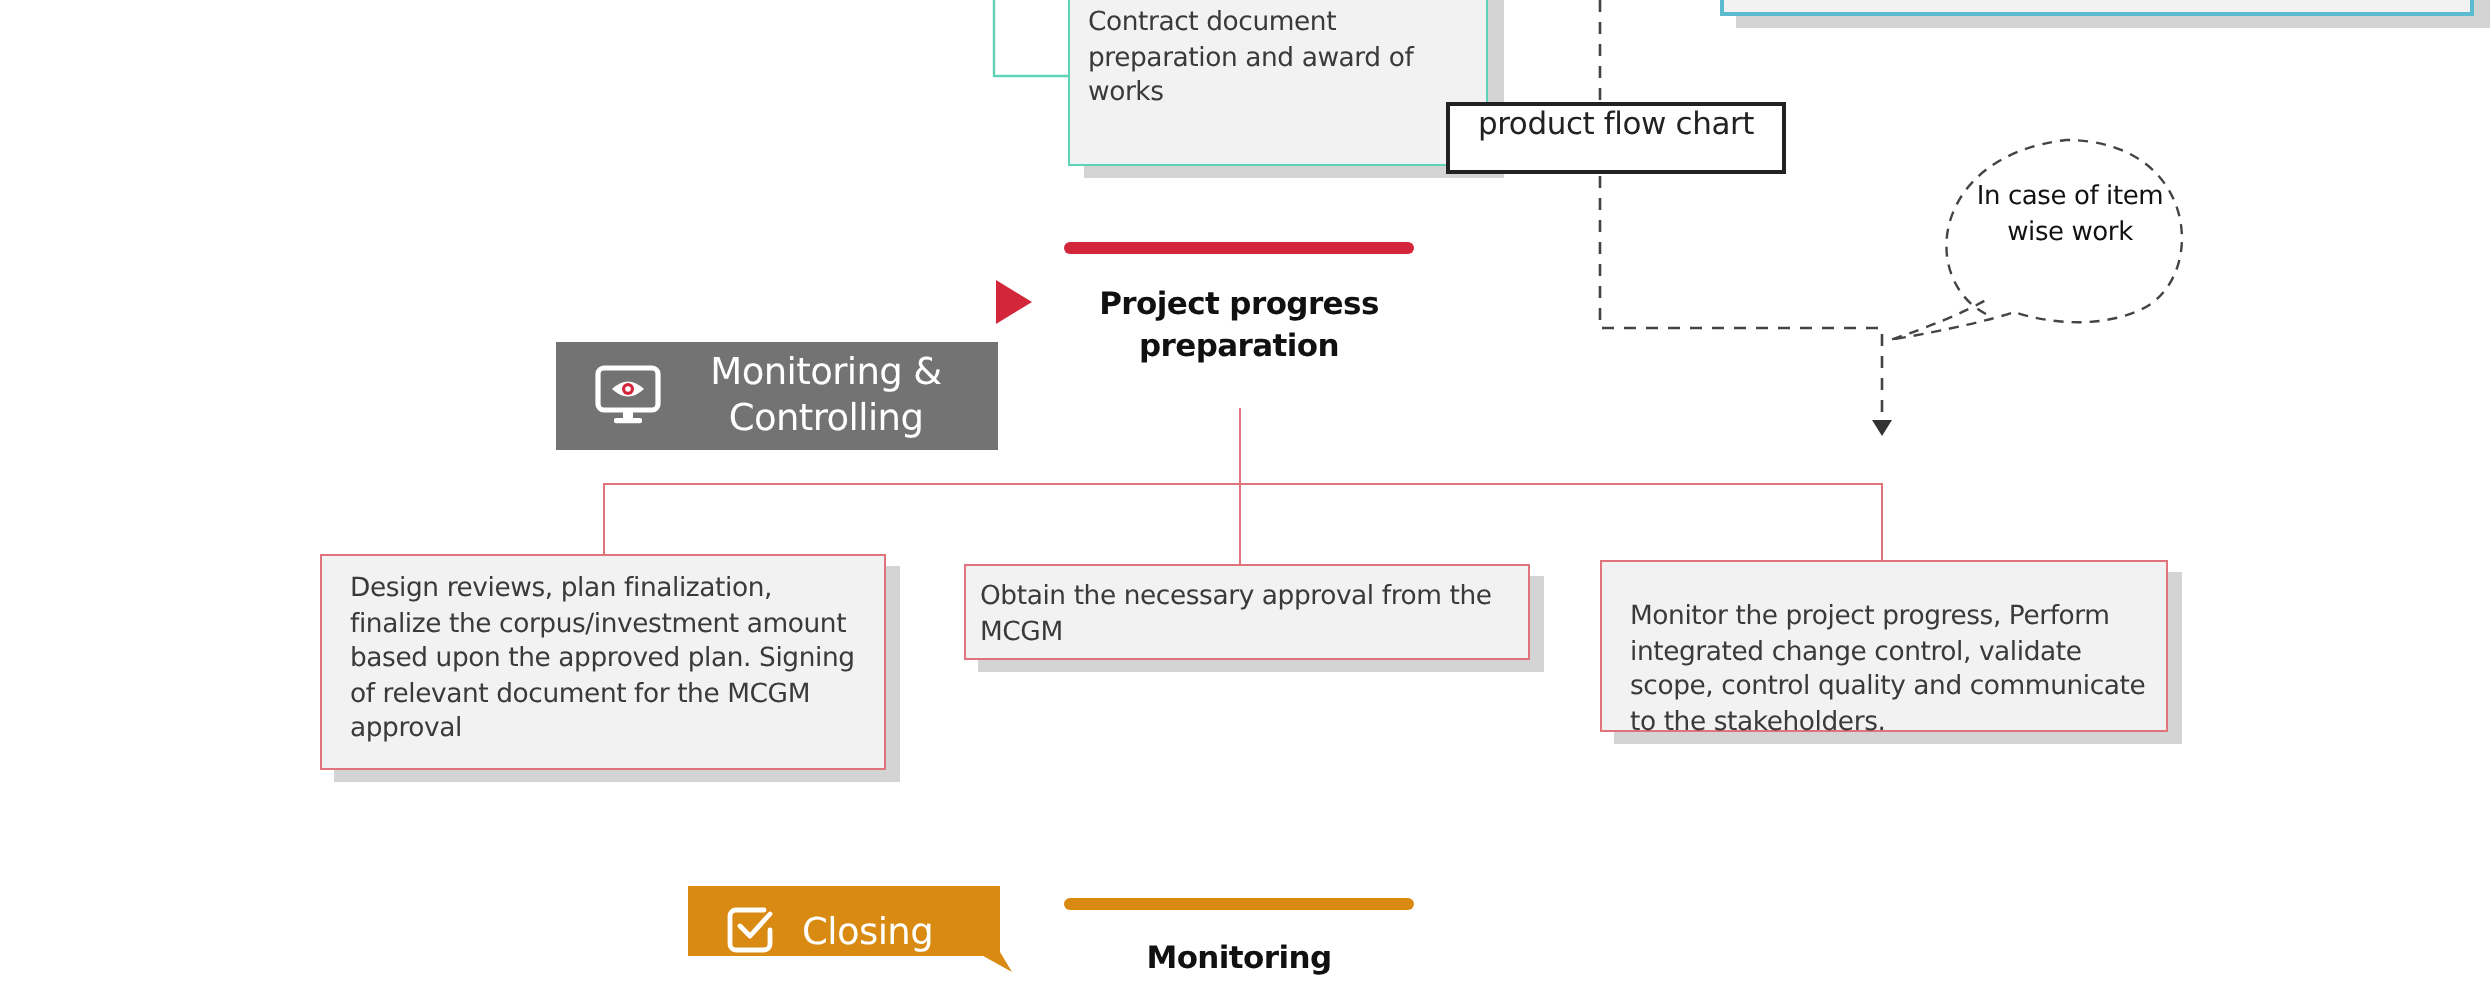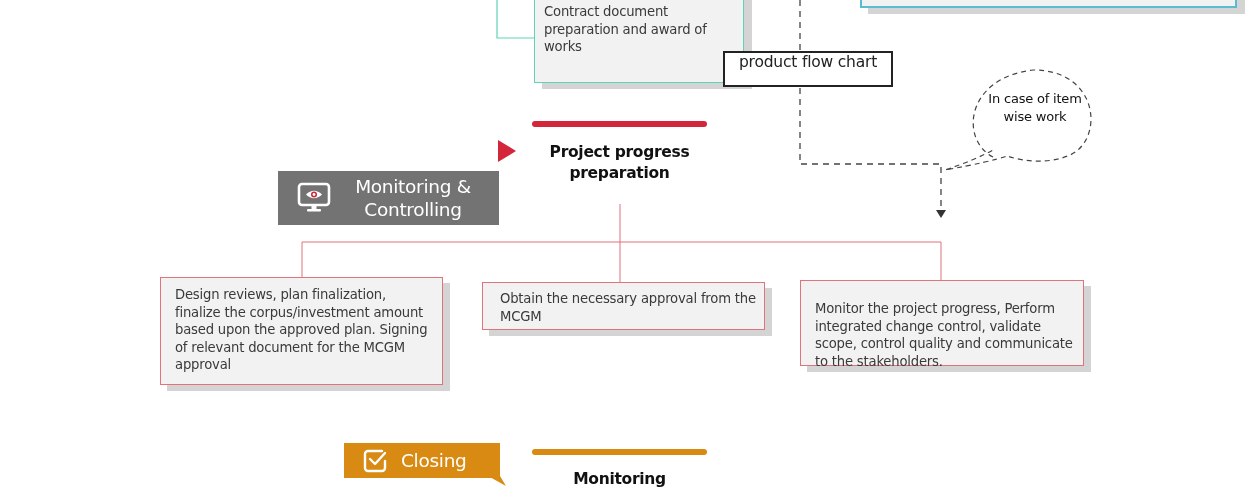--- a/index.html
+++ b/index.html
@@ -86,28 +86,28 @@
 <svg class="abs" style="left:498px; top:140px;" width="20" height="22">
   <polygon points="0,0 18,11 0,22" fill="#d3263a"></polygon>
 </svg>
 
 <div class="bar" style="left:532px; top:121px; width:175px; background:#d3263a;"></div>
 <div class="step-title" style="left:536px; top:142px; width:167px;">Project progress preparation</div>
 
 <div class="box red" style="left:160px; top:277px; width:283px; height:108px; padding:8px 8px 2px 14px;">
   <span>Design reviews, plan finalization, finalize the corpus/investment amount based upon the approved plan. Signing of relevant document for the MCGM approval</span>
 </div>
-<div class="box red" style="left:482px; top:282px; width:283px; height:48px; padding:7px 6px 0 17px;">
+<div class="box red" style="left:482px; top:282px; width:283px; height:48px; padding:7px 6px 0 7px;">
   <span>Obtain the necessary approval from the MCGM</span>
 </div>
 <div class="box red" style="left:800px; top:280px; width:284px; height:86px; padding:19px 6px 0 14px;">
   <span>Monitor the project progress, Perform integrated change  control, validate scope, control quality and communicate to the stakeholders.</span>
 </div>
 
-<div class="phase-badge" style="left:344px; top:443px; width:156px; height:35px; background:#d98a12;">
+<div class="phase-badge" style="left:344px; top:443px; width:156px; height:35px; background:#d98a12;align-items:flex-end;">
   <svg width="26" height="26" viewBox="0 0 26 26" style="margin-left:18px;">
     <path d="M20,3 H6 A3,3 0 0 0 3,6 V20 A3,3 0 0 0 6,23 H20 A3,3 0 0 0 23,20 V13" fill="none" stroke="#fff" stroke-width="2.4" stroke-linecap="round"></path>
     <polyline points="8,11 13,16 23,5" fill="none" stroke="#fff" stroke-width="2.4" stroke-linecap="round" stroke-linejoin="round"></polyline>
   </svg>
   <div class="label" style="margin-left:13px;">Closing</div>
 </div>
 <svg class="abs" style="left:488px; top:476px;" width="20" height="12">
   <polygon points="0,0 12,0 18,10" fill="#d98a12"></polygon>
 </svg>
 

